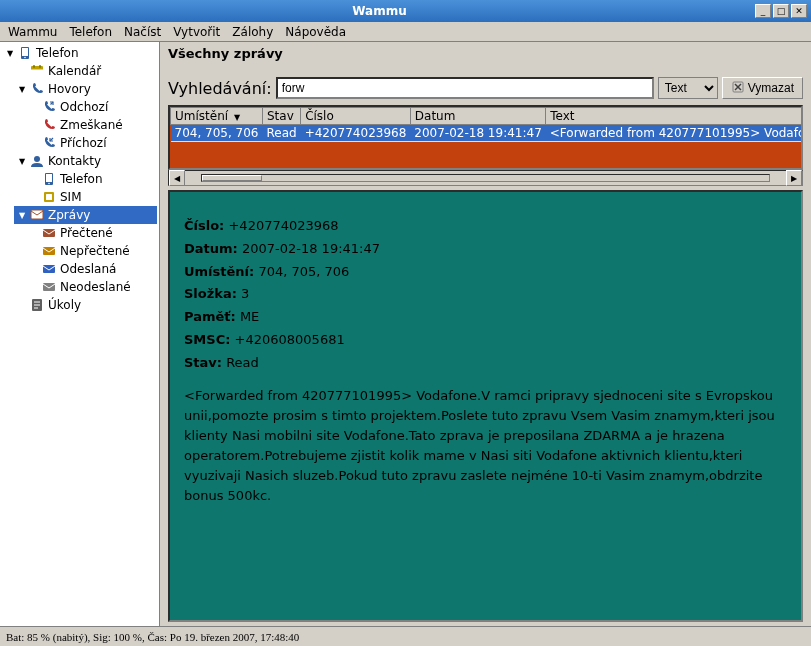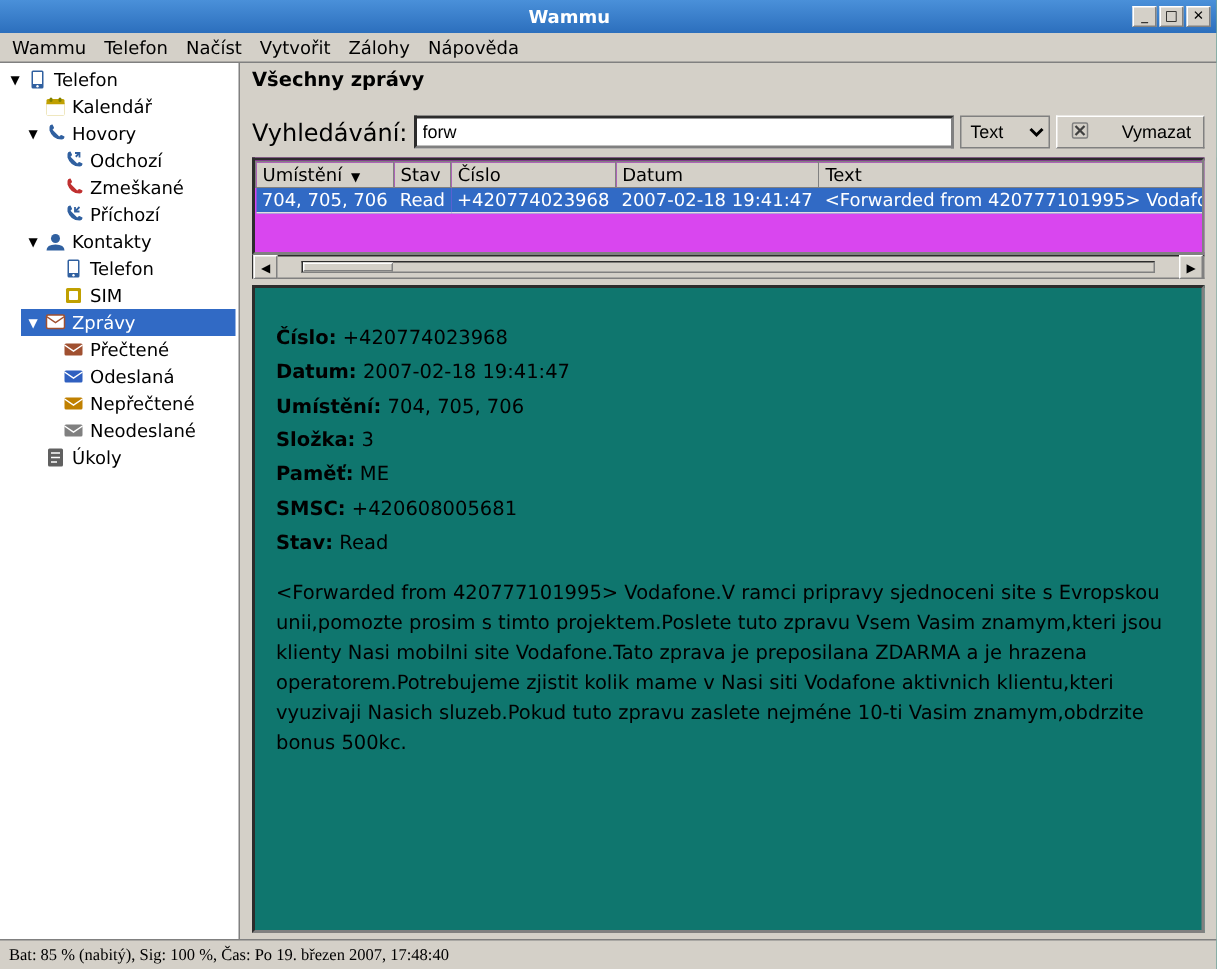--- a/index.html
+++ b/index.html
@@ -161,26 +161,26 @@
       height: 22px;
       padding: 0 8px;
       background: #d4d0c8;
       border: 1px solid #808080;
       border-top-color: #ffffff;
       border-left-color: #ffffff;
       font-size: 12px;
       cursor: pointer;
       display: flex;
       align-items: center;
-      gap: 21px;
+      gap: 3px;
     }
 
     
     .table-container {
-      background: #d946ef;
+      background: #c2410c;
       border: 2px inset #808080;
       margin: 0 8px;
       overflow: auto;
       height: 65px;
       flex-shrink: 0;
     }
     table {
       width: 100%;
       border-collapse: collapse;
       font-size: 12px;
@@ -442,36 +442,36 @@
             <path d="M1 4 L7 8 L13 4" stroke="white" stroke-width="1" fill="none"></path>
           </svg>
       </span>
       <span class="tree-label">Přečtené</span>
     </div>
 
     <div class="tree-item indent2">
       <span class="tree-arrow" style="width:12px;"></span>
       <span class="tree-icon">
         <svg width="14" height="14" viewBox="0 0 14 14">
+            <rect x="1" y="3" width="12" height="8" rx="1" fill="#c08000"></rect>
+            <path d="M1 4 L7 8 L13 4" stroke="white" stroke-width="1" fill="none"></path>
+          </svg>
+      </span>
+      <span class="tree-label">Nepřečtené</span>
+    </div>
+
+    <div class="tree-item indent2">
+      <span class="tree-arrow" style="width:12px;"></span>
+      <span class="tree-icon">
+        <svg width="14" height="14" viewBox="0 0 14 14">
             <rect x="1" y="3" width="12" height="8" rx="1" fill="#3060c0"></rect>
             <path d="M1 4 L7 8 L13 4" stroke="white" stroke-width="1" fill="none"></path>
           </svg>
       </span>
       <span class="tree-label">Odeslaná</span>
-    </div>
-
-    <div class="tree-item indent2">
-      <span class="tree-arrow" style="width:12px;"></span>
-      <span class="tree-icon">
-        <svg width="14" height="14" viewBox="0 0 14 14">
-            <rect x="1" y="3" width="12" height="8" rx="1" fill="#c08000"></rect>
-            <path d="M1 4 L7 8 L13 4" stroke="white" stroke-width="1" fill="none"></path>
-          </svg>
-      </span>
-      <span class="tree-label">Nepřečtené</span>
     </div>
 
     <div class="tree-item indent2">
       <span class="tree-arrow" style="width:12px;"></span>
       <span class="tree-icon">
         <svg width="14" height="14" viewBox="0 0 14 14">
             <rect x="1" y="3" width="12" height="8" rx="1" fill="#808080"></rect>
             <path d="M1 4 L7 8 L13 4" stroke="white" stroke-width="1" fill="none"></path>
           </svg>
       </span>

